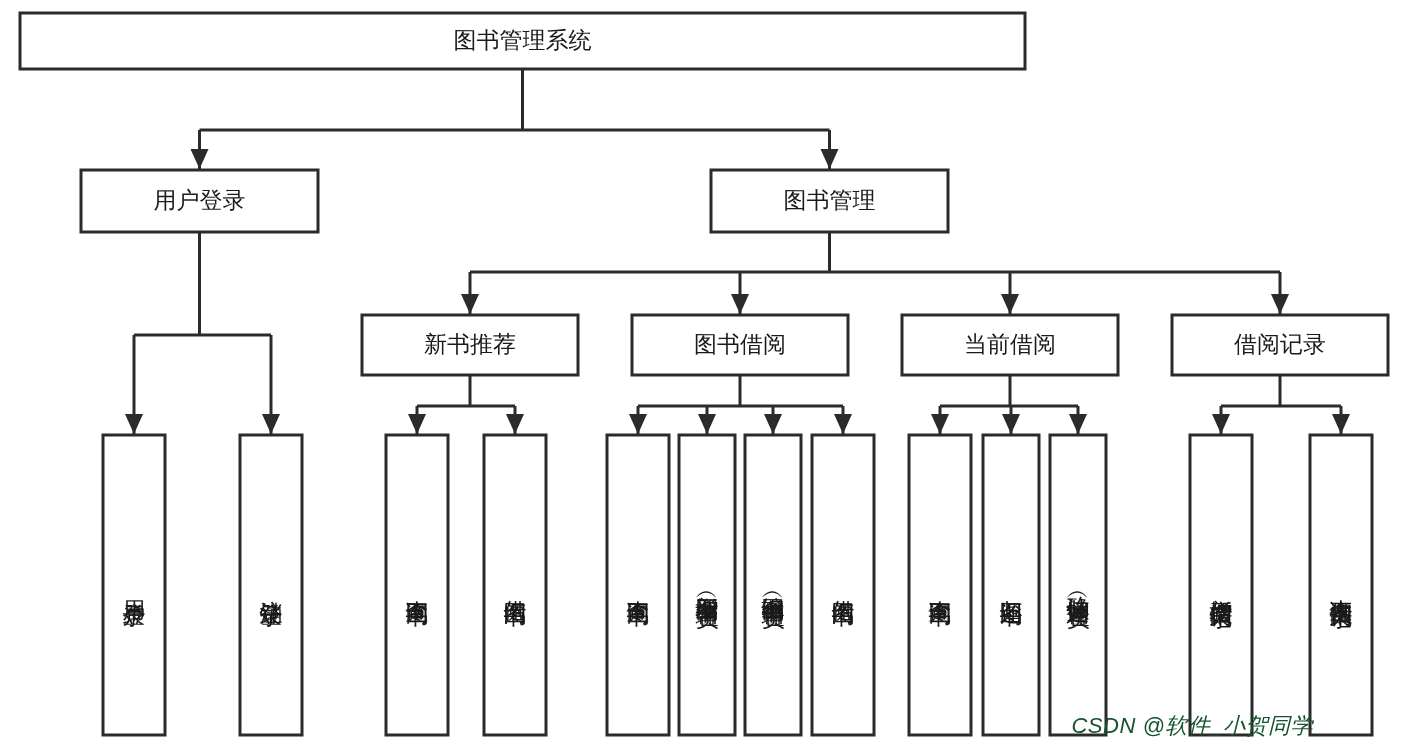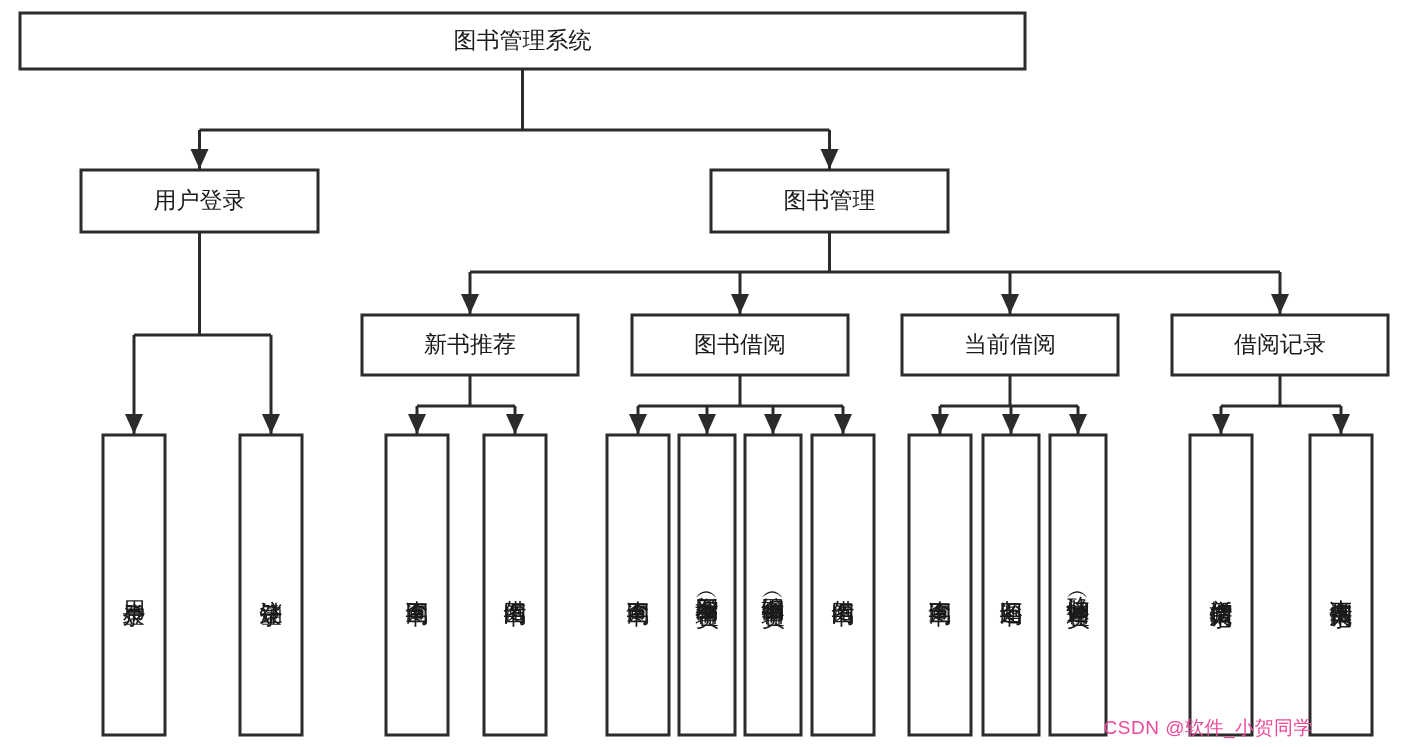--- a/index.html
+++ b/index.html
@@ -62,24 +62,25 @@
     color: #1a1a1a;
     letter-spacing: 1.5px;
     white-space: nowrap;
     pointer-events: none;
   }
   #watermark {
     position: absolute;
     right: 8px;
     bottom: 6px;
     font-family: "Liberation Sans", "DejaVu Sans", sans-serif;
-    font-size: 19px;
-    color: #ec4899;
+    font-size: 22px;
+    color: #14532d;
     letter-spacing: 0.5px;
     white-space: nowrap;
+    font-style: italic;
   }
 </style>
 </head>
 <body>
 
 <div id="diagram-root">
 
   <svg id="flow-svg" viewBox="0 0 1405 747">
 
     <g id="connectors-layer">

